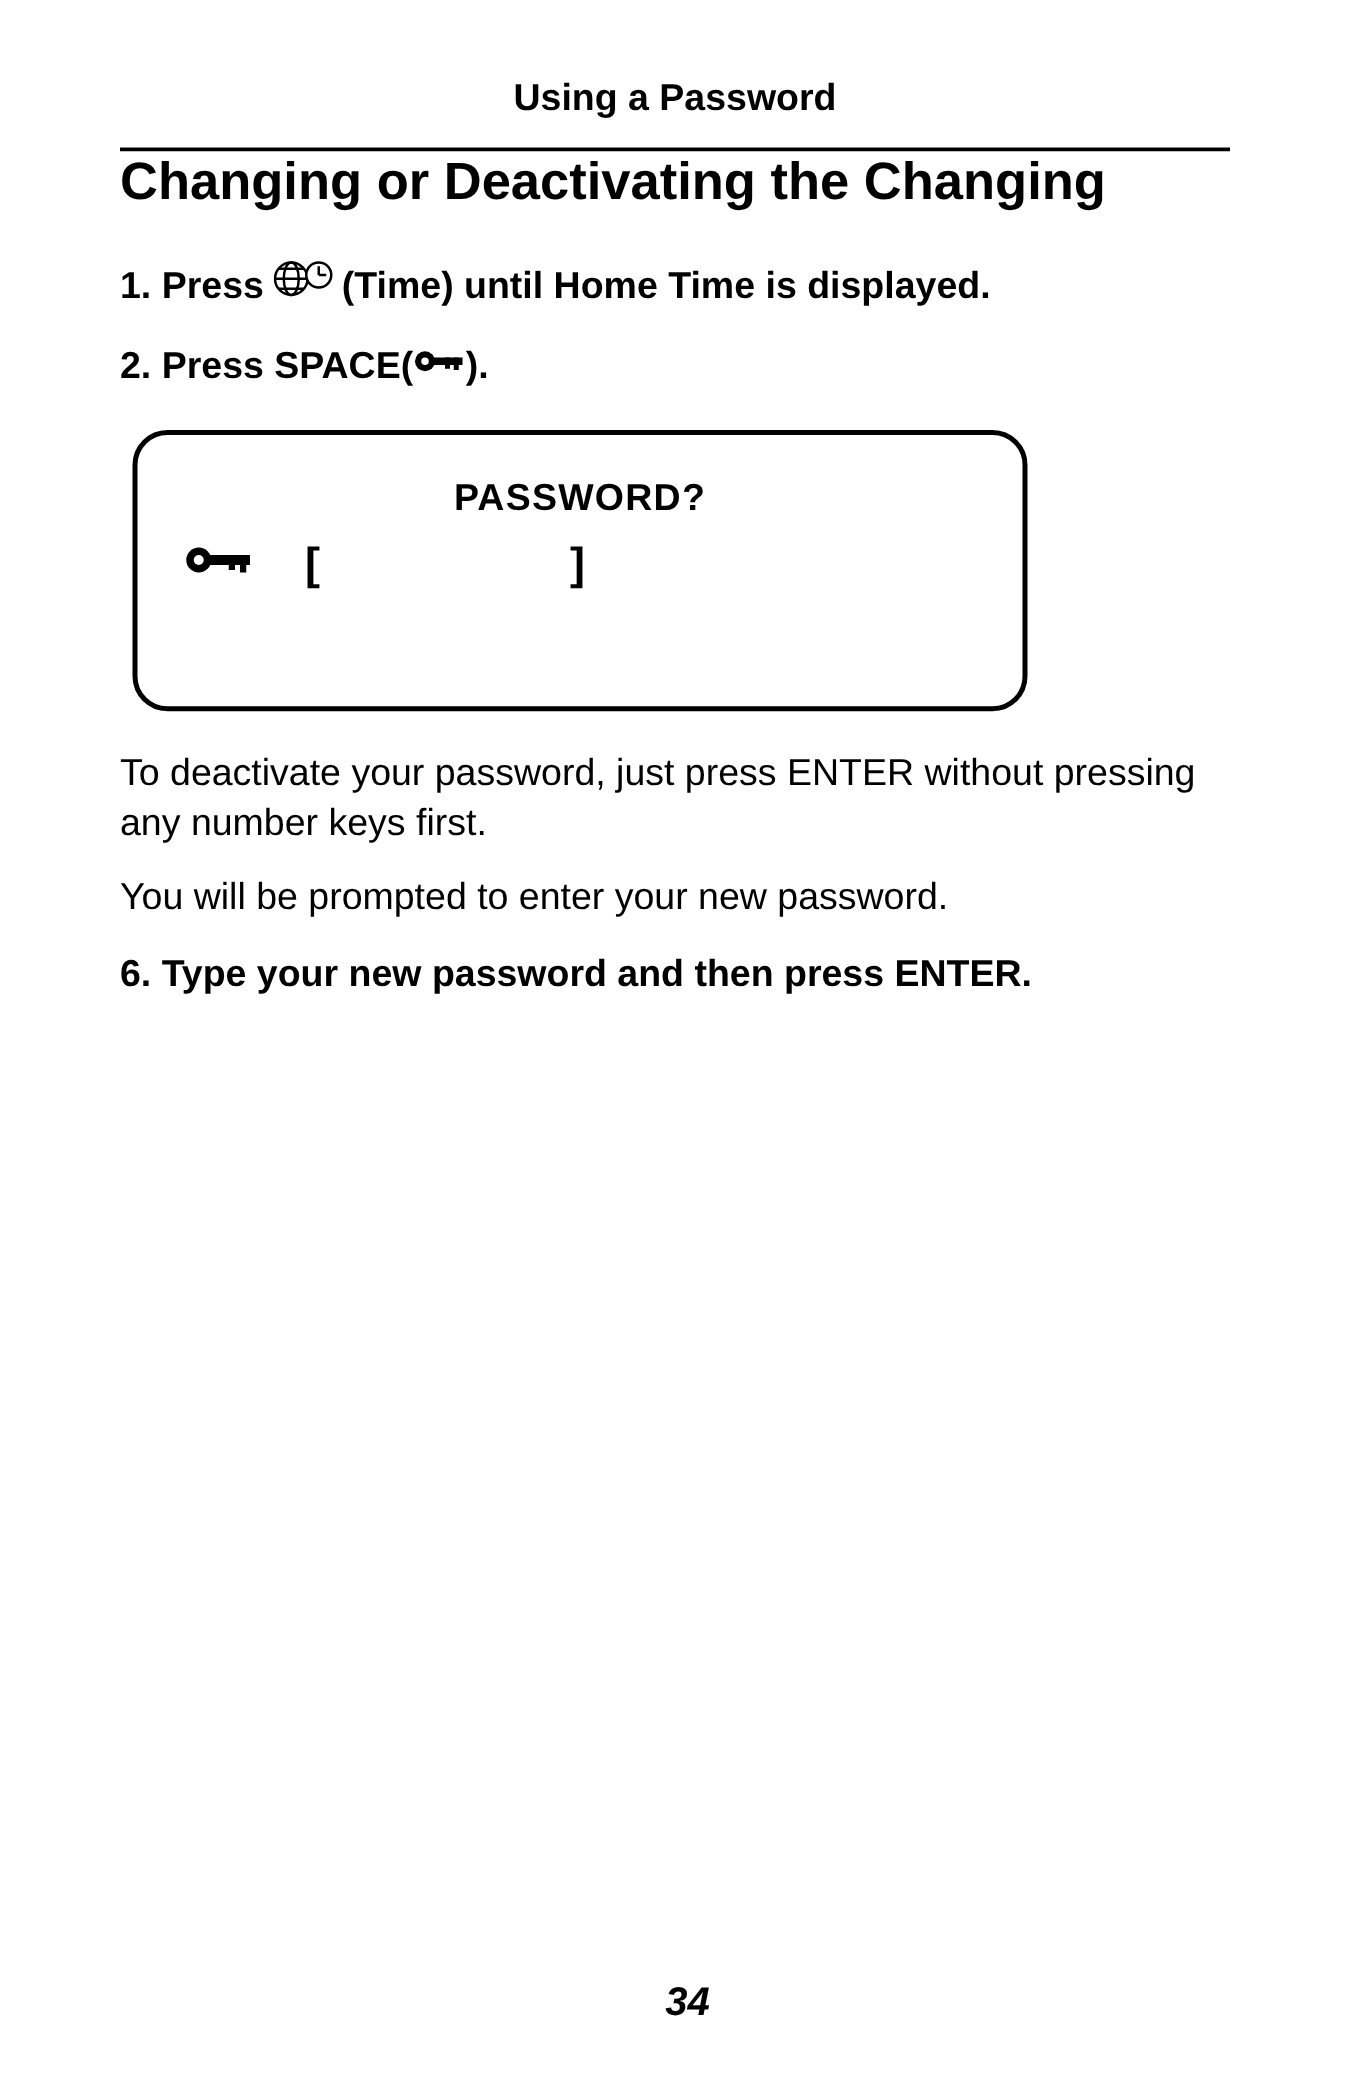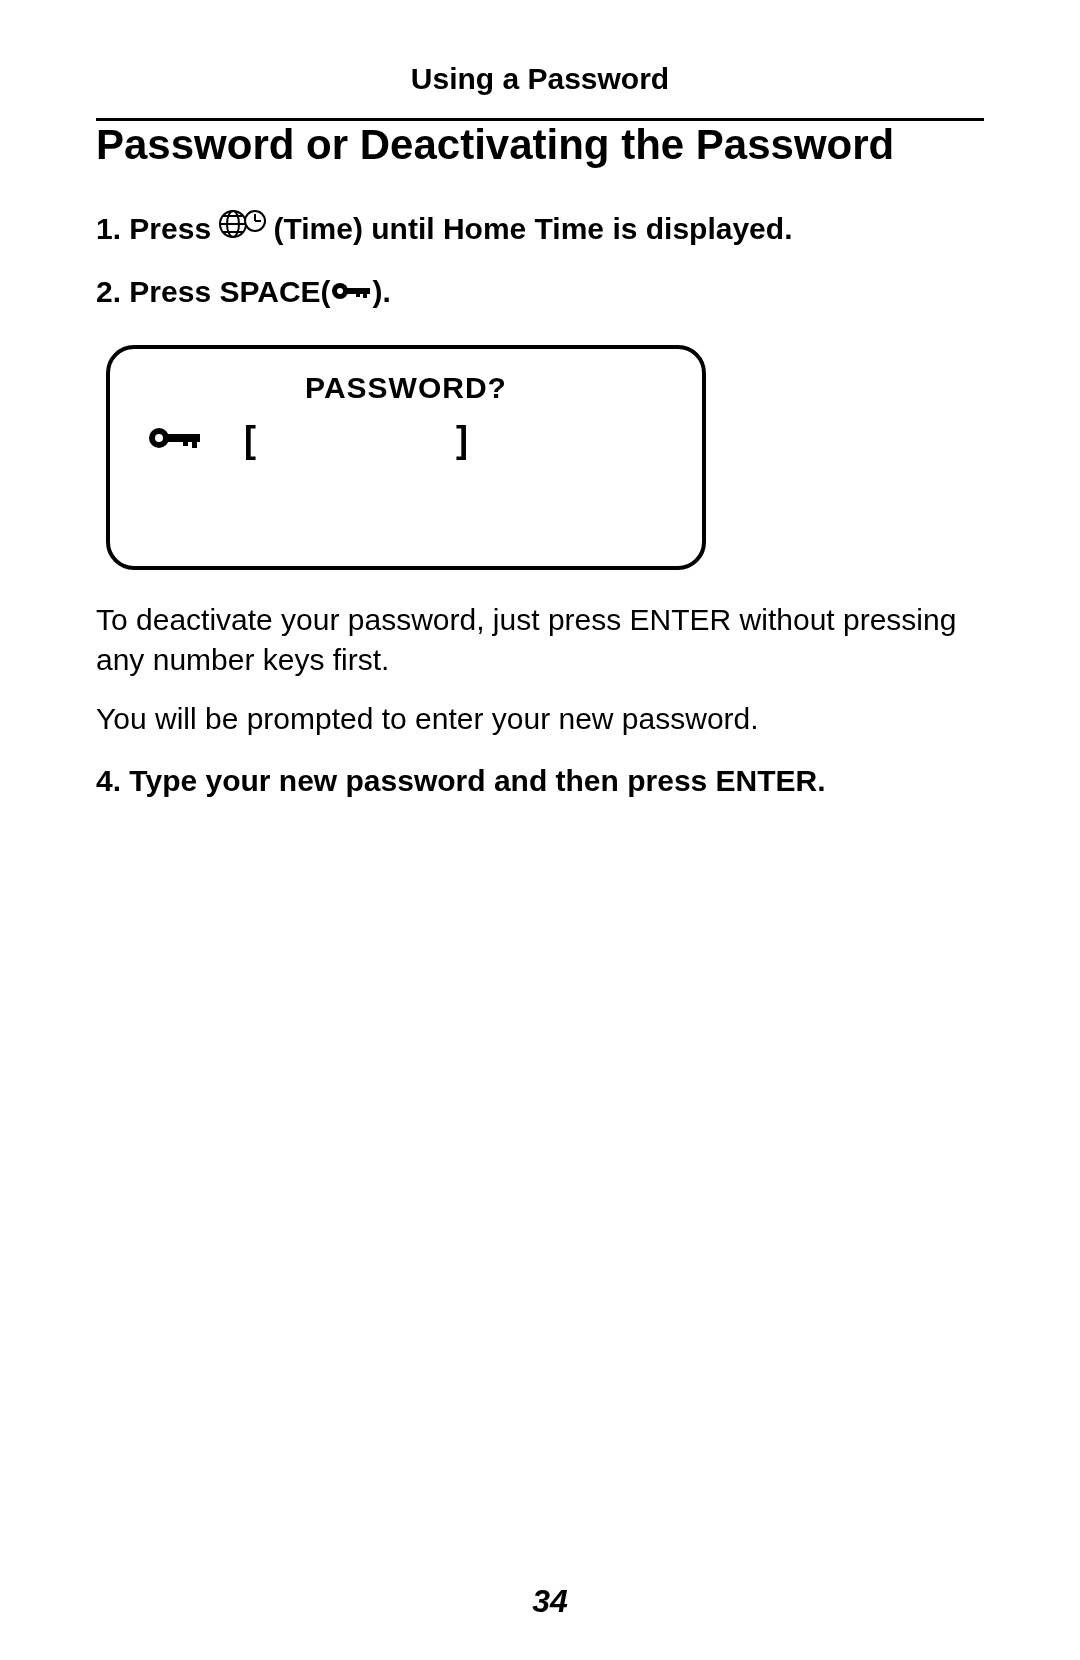--- a/index.html
+++ b/index.html
@@ -49,25 +49,25 @@
     .globe-clock-icon svg {
       width: 54px;
       height: 32px;
     }
     .key-icon-inline svg {
       width: 42px;
       height: 22px;
     }
     .screen-box {
       margin: 30px 0 30px 10px;
-      width: 600px;
+      width: 716px;
       height: 225px;
       border: 4px solid #000;
       border-radius: 28px;
-      padding: 22px 30px 10px 30px;
+      padding: 34px 30px 10px 30px;
     }
     .screen-title {
       text-align: center;
       font-weight: bold;
       font-size: 30px;
       letter-spacing: 1px;
       margin-bottom: 14px;
     }
     .screen-row {
       display: flex;
@@ -105,21 +105,21 @@
       margin-left: 20px;
     }
   </style>
 </head>
 <body>
 
 <div class="page">
 
   <div class="running-header">Using a Password</div>
 
-  <div class="section-title">Password or Deactivating the Password</div>
+  <div class="section-title">Changing or Deactivating the Changing</div>
 
   <div class="step">
     <div class="step-line bold">
       <span>1. Press </span><span class="inline-icon globe-clock-icon"><svg viewBox="0 0 54 32">
             <g stroke="#000" stroke-width="2" fill="none">
               <circle cx="14" cy="16" r="13"></circle>
               <ellipse cx="14" cy="16" rx="6" ry="13"></ellipse>
               <line x1="1" y1="16" x2="27" y2="16"></line>
               <line x1="4" y1="8" x2="24" y2="8"></line>
               <line x1="4" y1="24" x2="24" y2="24"></line>
@@ -162,18 +162,18 @@
       </span>
     </div>
   </div>
 
   <div class="step">
     <div class="sub-para">To deactivate your password, just press ENTER without pressing any number keys first.</div>
     <div class="sub-para">You will be prompted to enter your new password.</div>
   </div>
 
   <div class="step" style="margin-top:22px">
-    <div class="step-line bold">4. Type your new password and then press ENTER.</div>
+    <div class="step-line bold">6. Type your new password and then press ENTER.</div>
   </div>
 
 </div>
 
 <div class="page-number">34</div>
 
 </body></html>

